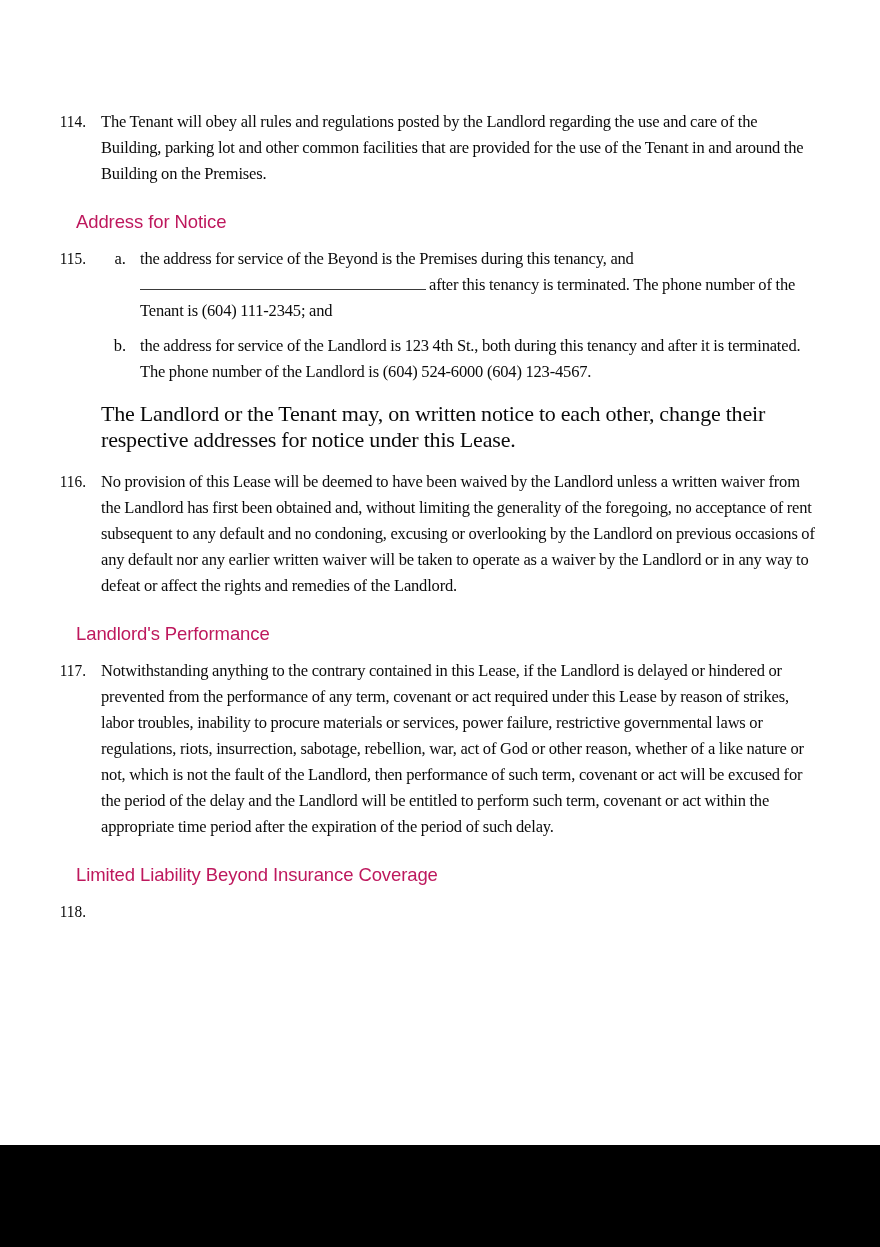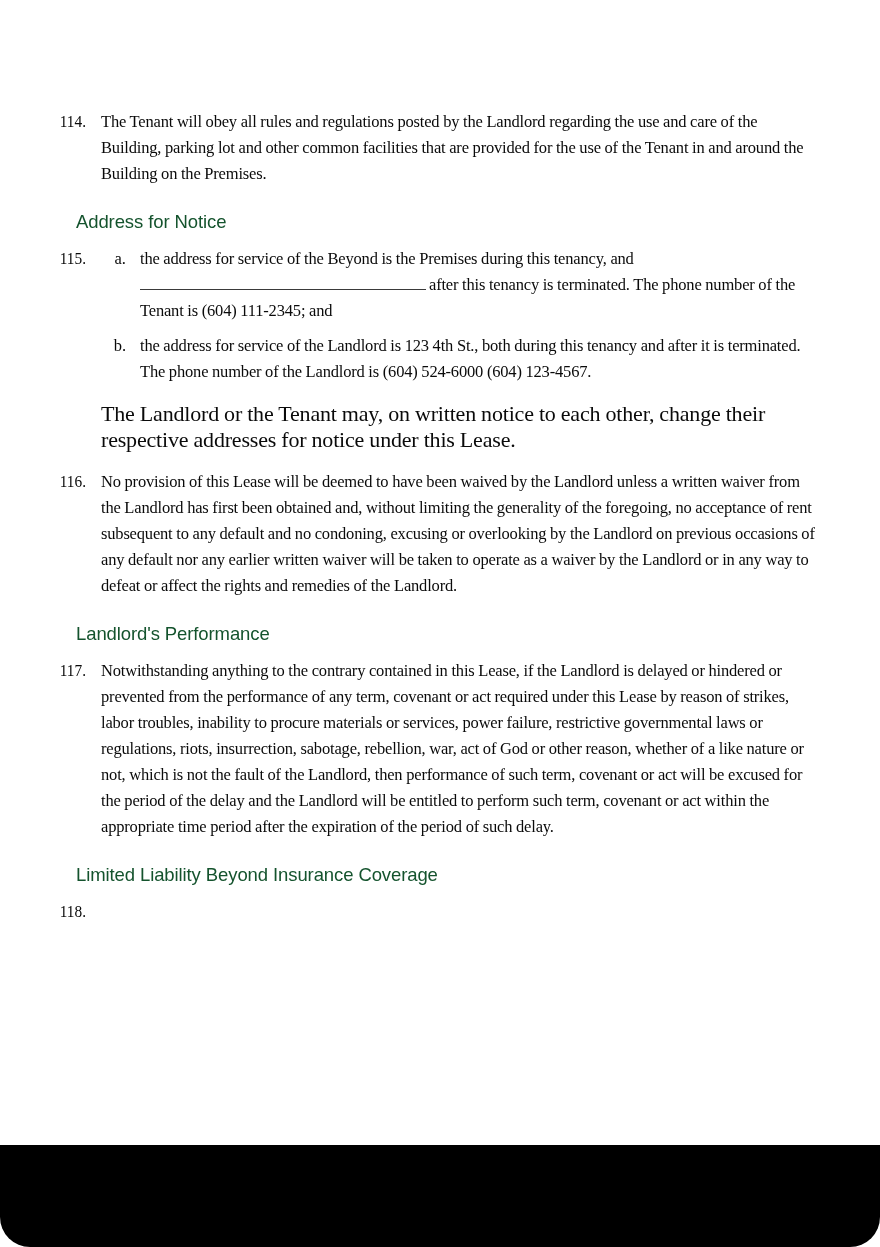--- a/index.html
+++ b/index.html
@@ -9,21 +9,20 @@
     background: #ffffff;
   }
   .page {
     position: relative;
     width: 880px;
     height: 1247px;
     background: #ffffff;
     overflow: hidden;
     font-family: "Liberation Serif", "DejaVu Serif", serif;
     color: #0a0a0a;
-    border-radius: 30px;
   }
   .content {
     position: absolute;
     left: 0;
     top: 0;
     width: 880px;
   }
 
   
   .clause {
@@ -89,21 +88,21 @@
     margin-right: 3px;
     vertical-align: baseline;
   }
 
   
   .heading {
     font-family: "Liberation Sans", "DejaVu Sans", sans-serif;
     font-size: 18.5px;
     line-height: 26px;
     font-weight: 400;
-    color: #14532d;
+    color: #be185d;
     margin: 22px 0 11px 76px;
     letter-spacing: -0.1px;
   }
 
   
   .para {
     margin: 0 64px 16px 101px;
     font-size: 22px;
     line-height: 26px;
     letter-spacing: -0.18px;

